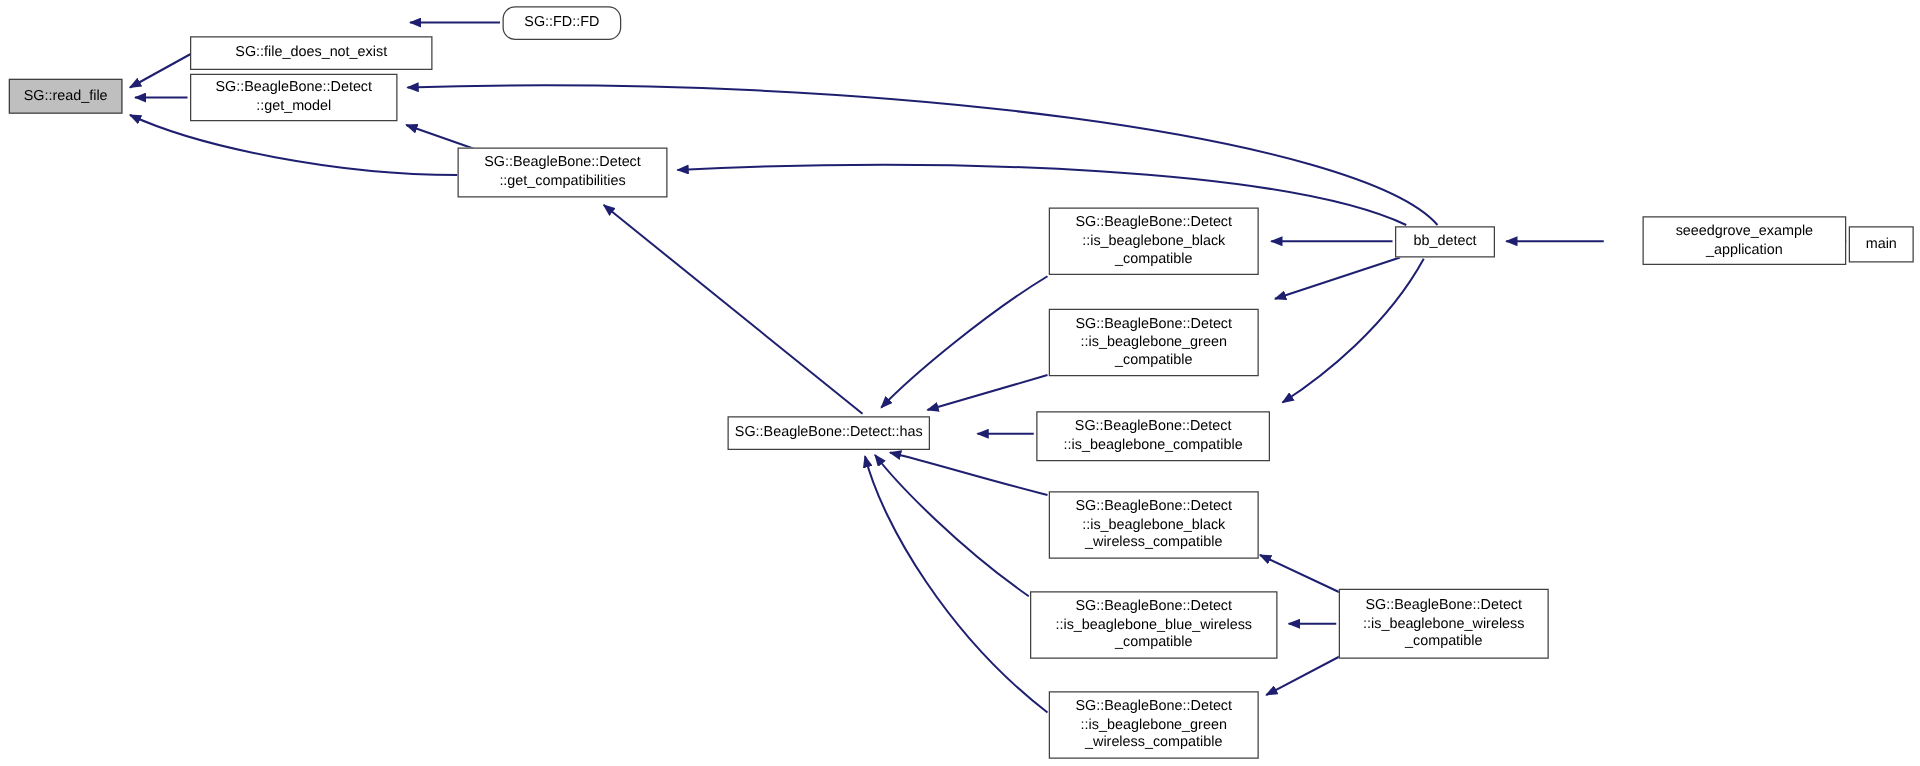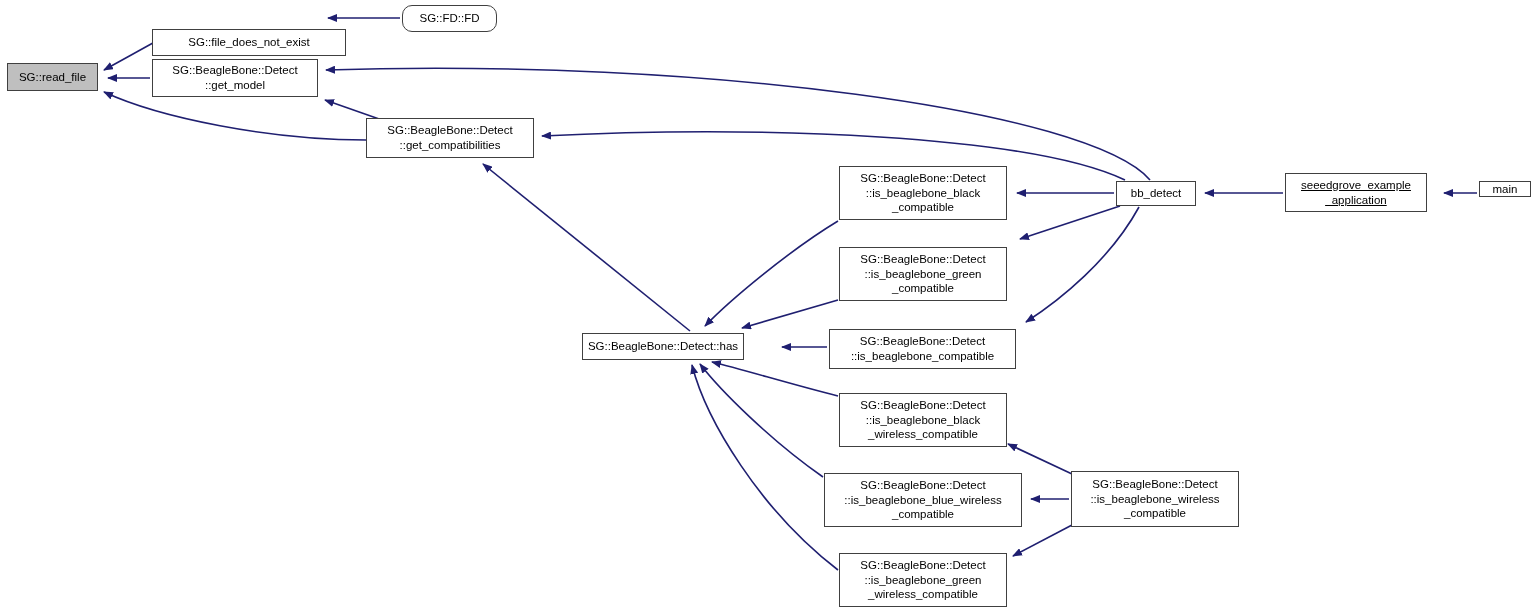--- a/index.html
+++ b/index.html
@@ -122,23 +122,23 @@
       <div class="node" style="left: 839px; top: 166px; width: 168px; height: 54px;"><span class="node-label">SG::BeagleBone::Detect
 ::is_beaglebone_black
 _compatible</span></div>
       <div class="node" style="left: 839px; top: 247px; width: 168px; height: 54px;"><span class="node-label">SG::BeagleBone::Detect
 ::is_beaglebone_green
 _compatible</span></div>
       <div class="node" style="left: 829px; top: 329px; width: 187px; height: 40px;"><span class="node-label">SG::BeagleBone::Detect
 ::is_beaglebone_compatible</span></div>
       <div class="node" style="left: 582px; top: 333px; width: 162px; height: 27px;"><span class="node-label">SG::BeagleBone::Detect::has</span></div>
       <div class="node" style="left: 1116px; top: 181px; width: 80px; height: 25px;"><span class="node-label">bb_detect</span></div>
-      <div class="node" style="left: 1285px; top: 173px; width: 142px; height: 39px; text-decoration: underline;"><span class="node-label">seeedgrove_example
+      <div class="node" style="left: 1314px; top: 173px; width: 163px; height: 39px;"><span class="node-label">seeedgrove_example
 _application</span></div>
-      <div class="node" style="left: 1479px; top: 181px; width: 52px; height: 16px;"><span class="node-label">main</span></div>
+      <div class="node" style="left: 1479px; top: 181px; width: 52px; height: 29px;"><span class="node-label">main</span></div>
       <div class="node" style="left: 839px; top: 393px; width: 168px; height: 54px;"><span class="node-label">SG::BeagleBone::Detect
 ::is_beaglebone_black
 _wireless_compatible</span></div>
       <div class="node" style="left: 824px; top: 473px; width: 198px; height: 54px;"><span class="node-label">SG::BeagleBone::Detect
 ::is_beaglebone_blue_wireless
 _compatible</span></div>
       <div class="node" style="left: 1071px; top: 471px; width: 168px; height: 56px;"><span class="node-label">SG::BeagleBone::Detect
 ::is_beaglebone_wireless
 _compatible</span></div>
       <div class="node" style="left: 839px; top: 553px; width: 168px; height: 54px;"><span class="node-label">SG::BeagleBone::Detect

